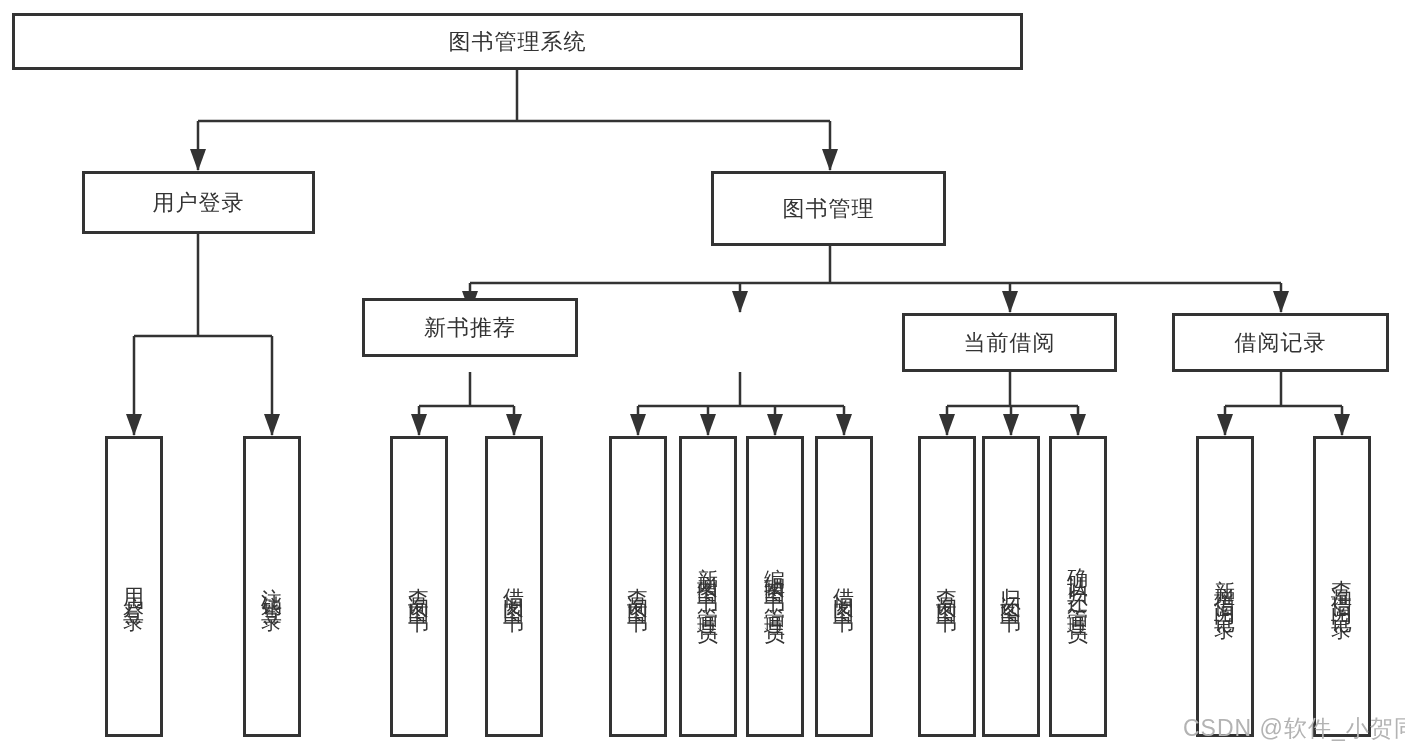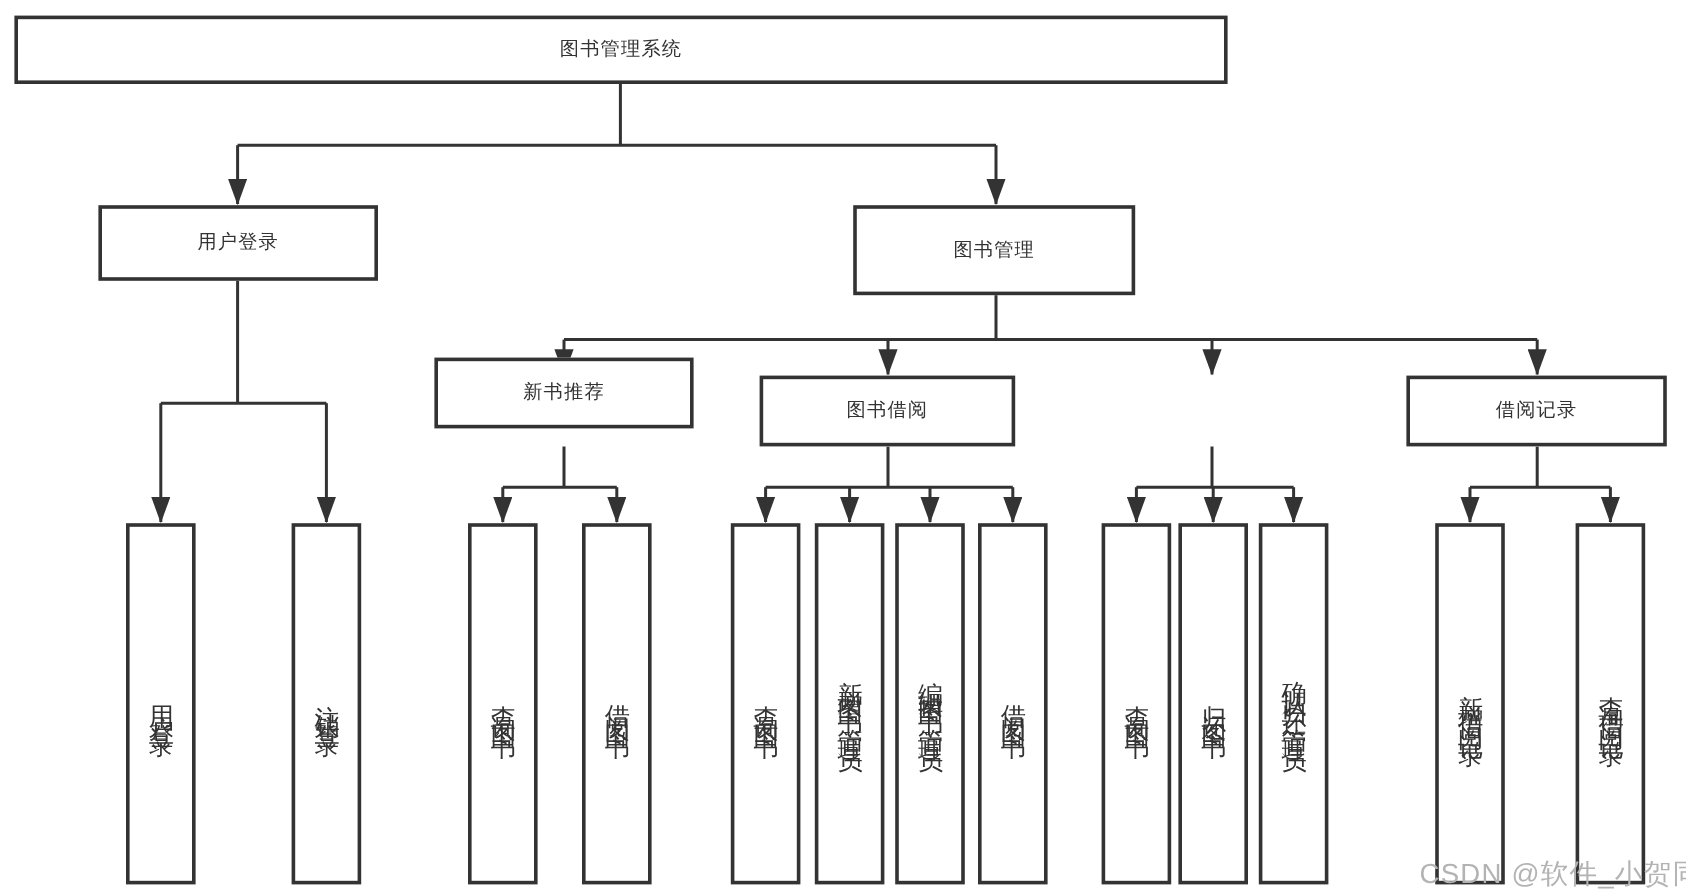--- a/index.html
+++ b/index.html
@@ -20,21 +20,21 @@
   .box {
     position: absolute;
     box-sizing: border-box;
     background: #ffffff;
     border: 3px solid #333333;
     display: flex;
     align-items: center;
     justify-content: center;
     z-index: 2;
     color: #333333;
-    font-size: 16px;
+    font-size: 22px;
     letter-spacing: 1px;
     white-space: nowrap;
   }
   .leaf {
     position: absolute;
     box-sizing: border-box;
     background: #ffffff;
     border: 3px solid #333333;
     display: flex;
     align-items: center;
@@ -133,22 +133,22 @@
   <div class="box" style="left:82px; top:171px; width:233px; height:63px;">
     <span>用户登录</span>
   </div>
   <div class="box" style="left:711px; top:171px; width:235px; height:75px;">
     <span>图书管理</span>
   </div>
 
   <div class="box" style="left:362px; top:298px; width:216px; height:59px;">
     <span>新书推荐</span>
   </div>
-  <div class="box" style="left:633px; top:313px; width:213px; height:59px;">
-    <span>图书借阅</span>
+  <div class="box" style="left:902px; top:313px; width:215px; height:59px;">
+    <span>当前借阅</span>
   </div>
   <div class="box" style="left:1172px; top:313px; width:217px; height:59px;">
     <span>借阅记录</span>
   </div>
 
   <div class="leaf" style="left:105px;">
     <span class="vtext">用户登录</span>
   </div>
   <div class="leaf" style="left:243px;">
     <span class="vtext">注销登录</span>

